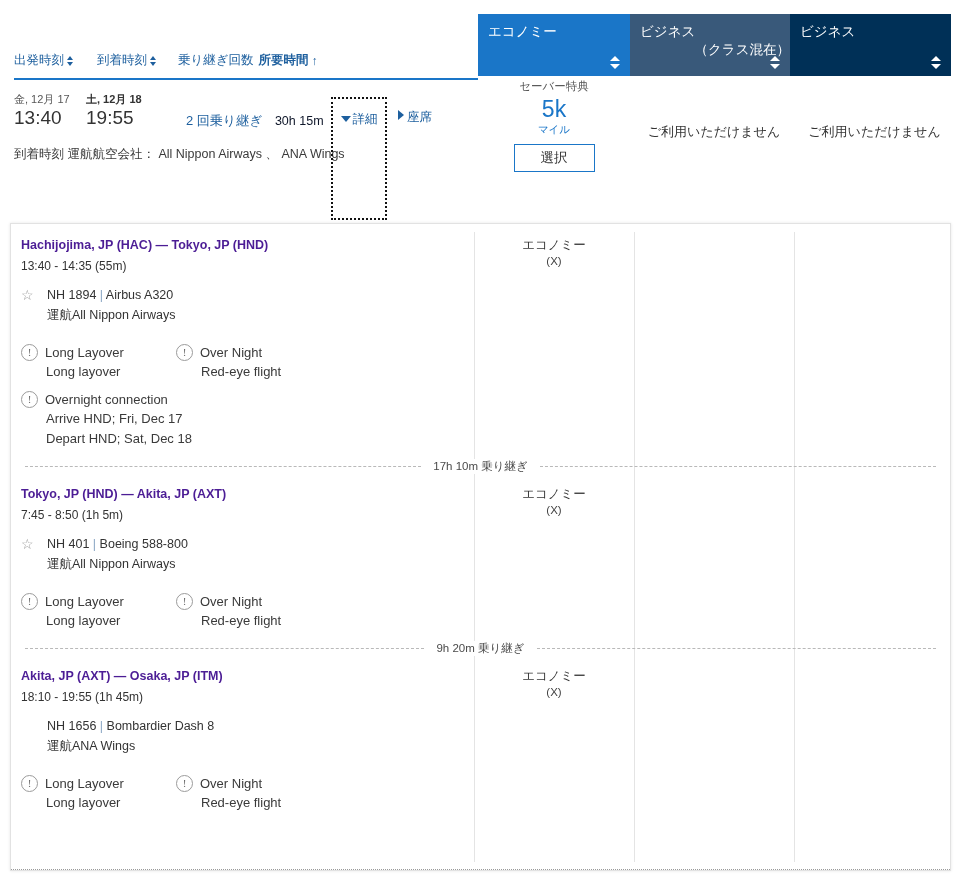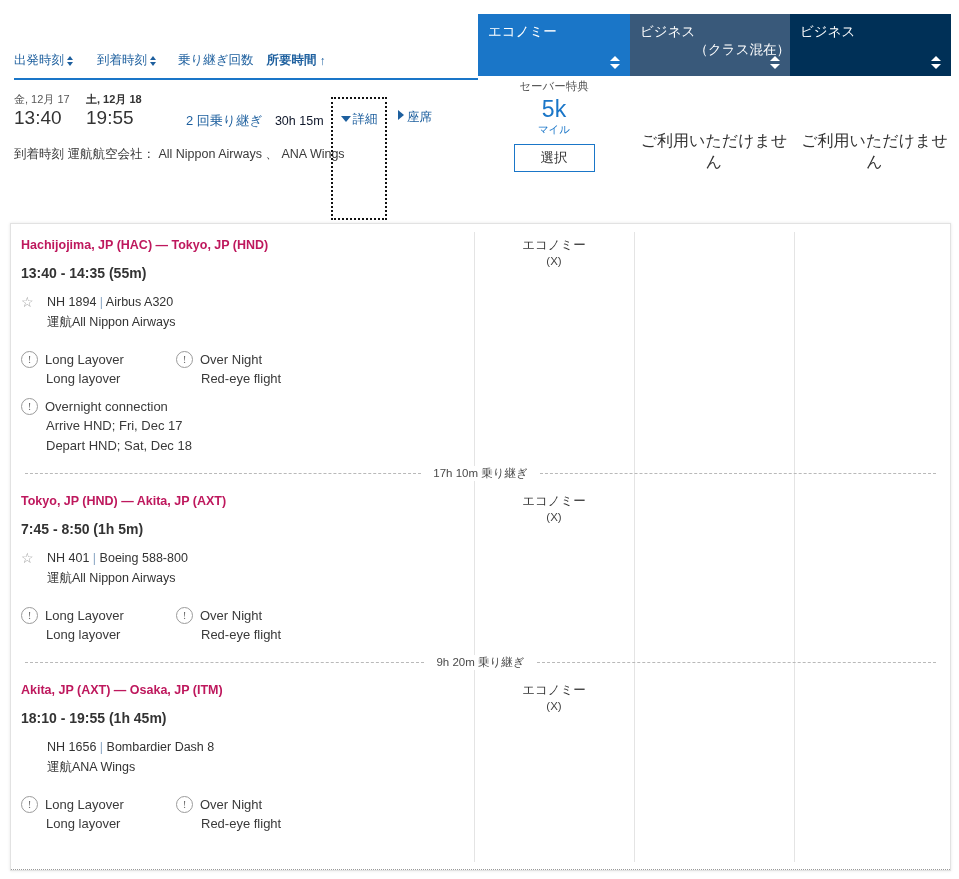--- a/index.html
+++ b/index.html
@@ -43,21 +43,21 @@
   .sortbar {
     position: absolute; top: 52px; left: 14px; width: 464px;
     height: 28px;
     border-bottom: 2px solid #1a76c8;
     display: flex; align-items: flex-start; gap: 0;
     font-size: 12.5px;
   }
   .sort-item { color: #1d5f9e; cursor: pointer; white-space: nowrap; display: flex; align-items: center; gap: 3px; }
   .sort-dep { margin-right: 24px; }
   .sort-arr { margin-right: 22px; }
-  .sort-stops { margin-right: 13px; }
+  .sort-stops { margin-right: 5px; }
   .sort-dur { color: #1d5f9e; font-weight: bold; }
   .updown { display: inline-flex; flex-direction: column; gap: 2px; }
   .updown i { display: block; width: 0; height: 0; border-left: 3.5px solid transparent; border-right: 3.5px solid transparent; }
   .updown .up { border-bottom: 4px solid #1d5f9e; }
   .updown .dn { border-top: 4px solid #1d5f9e; }
   .uparrow { font-size: 12px; }
 
   
   .summary { position: absolute; top: 92px; left: 14px; width: 470px; }
   .sum-times { display: flex; align-items: flex-end; }
@@ -89,40 +89,40 @@
   .fare-type { font-size: 11.5px; color: #555; line-height: 16px; }
   .fare-miles { font-size: 23px; color: #1a76c8; line-height: 28px; margin-top: 1px; }
   .fare-unit { font-size: 10.5px; color: #1a76c8; line-height: 13px; }
   .fare-cash { font-size: 20px; color: #1a76c8; line-height: 26px; margin-top: 1px; }
   .select-btn {
     display: inline-block; margin-top: 8px;
     border: 1px solid #1a76c8; background: #ffffff; color: #333;
     font-size: 13.5px; padding: 4px 26px; cursor: pointer;
     font-family: inherit;
   }
-  .unavail { position: absolute; top: 131px; font-size: 16px; color: #333; text-align: center; }
+  .unavail { position: absolute; top: 123px; font-size: 13px; color: #333; text-align: center; }
   .unavail-mix { left: 634px; width: 160px; }
   .unavail-biz { left: 794px; width: 161px; }
 
   
   .panel {
     position: absolute; top: 223px; left: 10px;
     width: 941px; height: 648px;
     background: #ffffff;
     border: 1px solid #e2e2e2;
     box-shadow: 0 0 3px rgba(0,0,0,0.10);
   }
   .vdiv { position: absolute; top: 8px; bottom: 8px; width: 1px; background: #e4e4e4; }
   .vdiv.v1 { left: 463px; }
   .vdiv.v2 { left: 623px; }
   .vdiv.v3 { left: 783px; }
 
   .seg { position: relative; padding: 12px 0 10px 10px; }
-  .seg-route { font-size: 12.5px; font-weight: bold; color: #be185d; line-height: 19px; }
-  .seg-time { font-size: 14px; color: #333; line-height: 20px; margin-top: 8px; font-weight: bold; }
+  .seg-route { font-size: 12.5px; font-weight: bold; color: #4c1d95; line-height: 19px; }
+  .seg-time { font-size: 12px; color: #333; line-height: 20px; margin-top: 1px; }
   .seg-flight-row { display: flex; align-items: center; margin-top: 10px; height: 18px; }
   .star { width: 26px; font-size: 14px; color: #9a9a9a; line-height: 1; }
   .seg-flight { font-size: 12.5px; color: #333; }
   .seg-flight .sep { color: #8aa6c4; }
   .seg-op { font-size: 12.5px; color: #333; margin: 3px 0 0 26px; }
 
   .warn-grid { margin-top: 19px; }
   .warn-row { display: flex; }
   .warn { width: 155px; }
   .warn-head { display: flex; align-items: flex-start; gap: 7px; font-size: 13px; color: #3a3a3a; line-height: 19px; }

